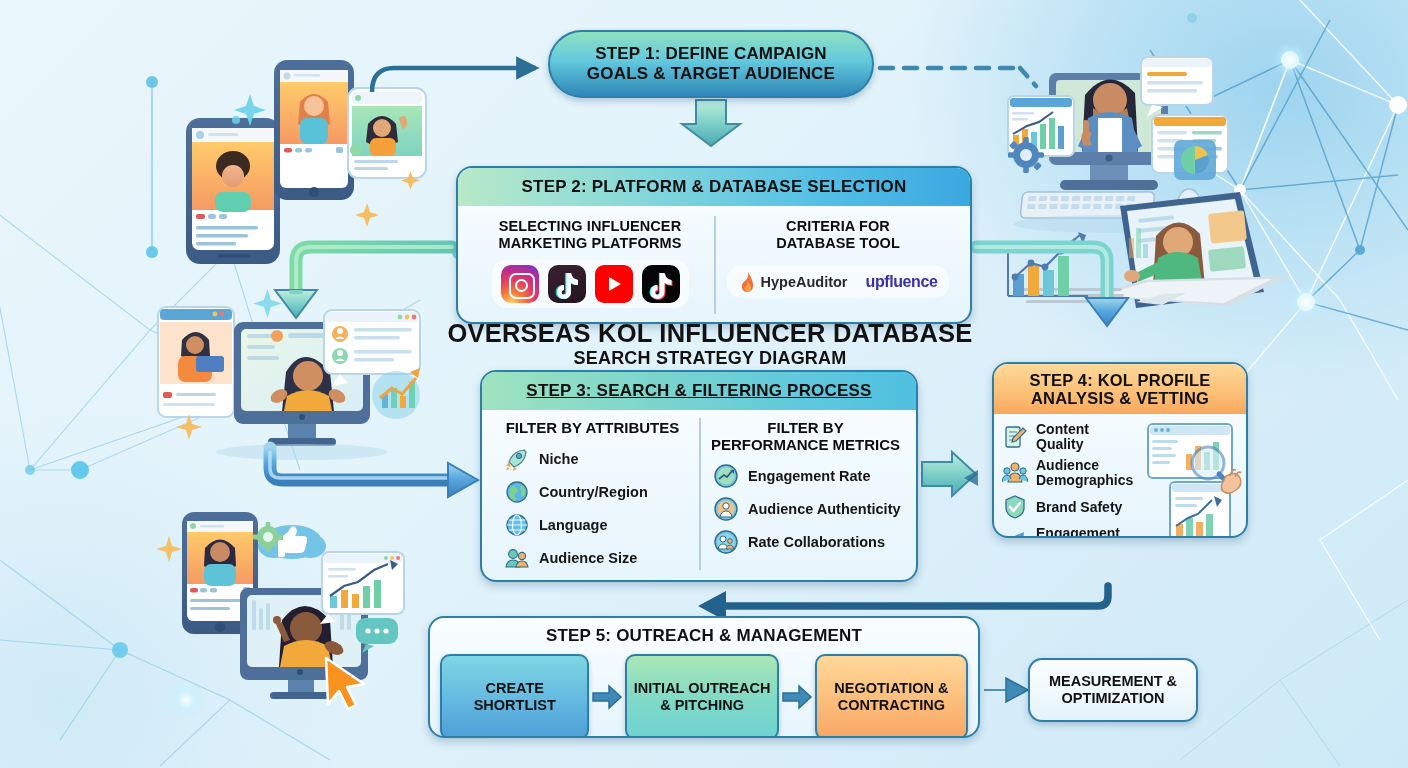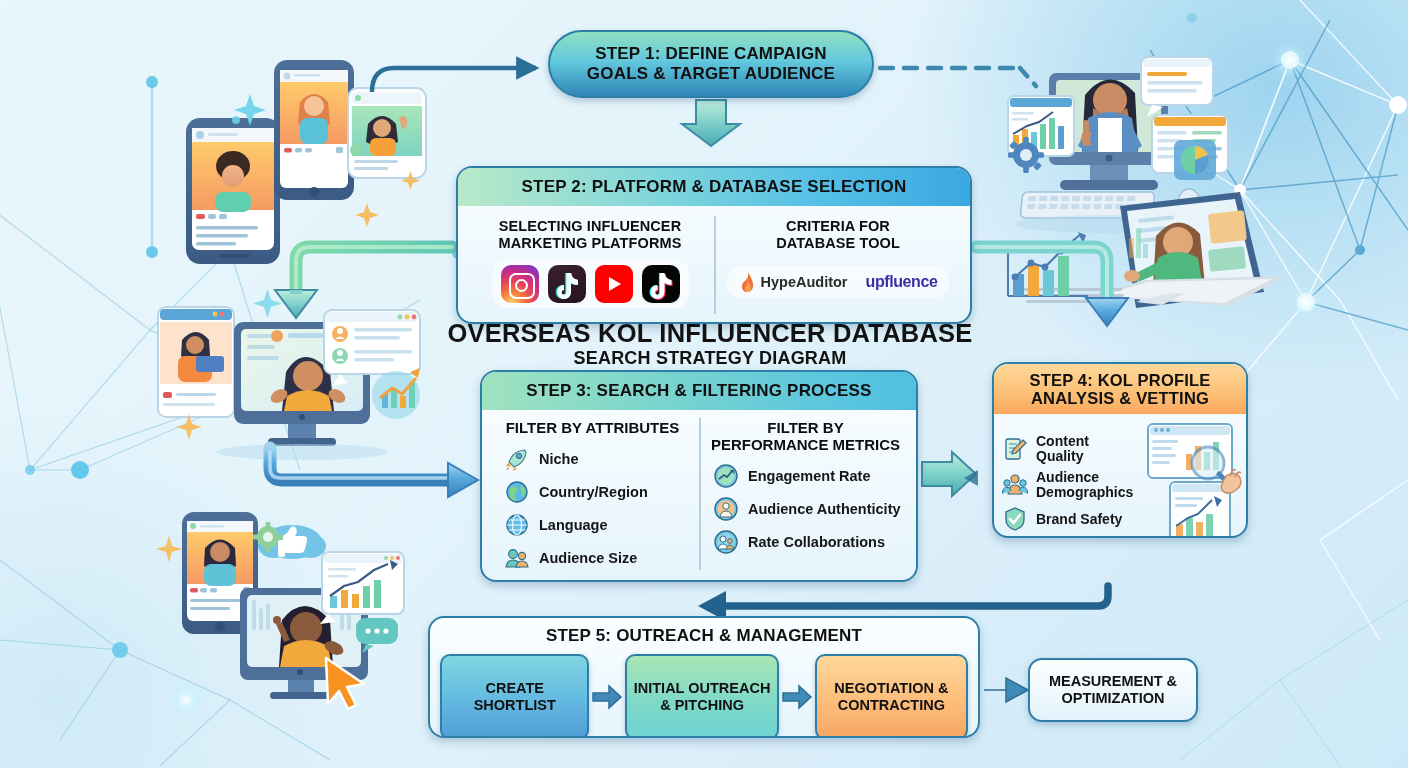--- a/index.html
+++ b/index.html
@@ -52,21 +52,21 @@
     background: linear-gradient(180deg,#fbfeff 0%,#f1fafe 45%,#e6f4fc 100%);
     box-shadow: 0 4px 9px rgba(20,70,110,.25);
     overflow: hidden;
   }
   .card-hdr {
     height: 38px; display:flex; align-items:center; justify-content:center;
     font-size: 17px; font-weight: 800; color:#101010; letter-spacing:.2px;
     text-align:center; line-height:1.1;
   }
   .hdr-g2 { background: linear-gradient(90deg,#b8e9c8 0%,#86d8d9 35%,#55c0e6 70%,#3aa8e0 100%); }
-  .hdr-g3 { background: linear-gradient(90deg,#9fe3bf 0%,#7bd5cd 40%,#5fc8dd 75%,#4fc0e0 100%); }
+  .hdr-g3 { background: linear-gradient(90deg,#9fe3bf 0%,#7bd5cd 40%,#5fc8dd 75%,#4fc0e0 100%); text-decoration: underline; }
   .hdr-g4 { background: linear-gradient(180deg,#ffd89a 0%,#fcc178 55%,#f9a85e 100%); }
 
   
   #step2 { left:456px; top:140px; width:516px; height:158px;margin-top:26px; }
   #step2 .body { display:flex; height:120px; position:relative; padding: 6px 8px 8px; }
   #step2 .col { flex:1; display:flex; flex-direction:column; align-items:center; }
   #step2 .divider {
     position:absolute; left:50%; top:10px; bottom:12px; width:1.5px;
     background:#b6cfe0;
   }
@@ -126,21 +126,21 @@
   .fitem { display:flex; align-items:center; gap:9px; padding-left:18px; }
   .fitem .lbl { font-size:14.5px; font-weight:600; color:#161616; }
   .fico { width:26px; height:26px; flex:0 0 26px; }
   #step3 .colL { flex:1; }
   #step3 .colR { flex:1; }
   #step3 .colR .fitem { padding-left:14px; }
 
   
   #step4 { left:980px; top:362px; width:256px; height:176px;margin-left:12px; }
   #step4 .card-hdr { height:50px; font-size:16.5px; }
-  #step4 .body { position:relative; height:166px; padding:20px 6px 6px 8px; }
+  #step4 .body { position:relative; height:166px; padding:8px 6px 6px 8px; }
   #step4 .vlist { display:flex; flex-direction:column; gap:6px; width:152px; }
   #step4 .vitem { display:flex; align-items:center; gap:8px; }
   #step4 .vitem .lbl { font-size:14px; font-weight:600; color:#141414; line-height:1.08; }
   #step4 .art { position:absolute; right:2px; top:6px; width:100px; height:152px; }
 
   
   #step5 { left:428px; top:616px; width:552px; height:122px; }
   #step5 .hdr-plain {
     height:36px; display:flex; align-items:center; justify-content:center;
     font-size:17px; font-weight:800; color:#101010; letter-spacing:.2px;

